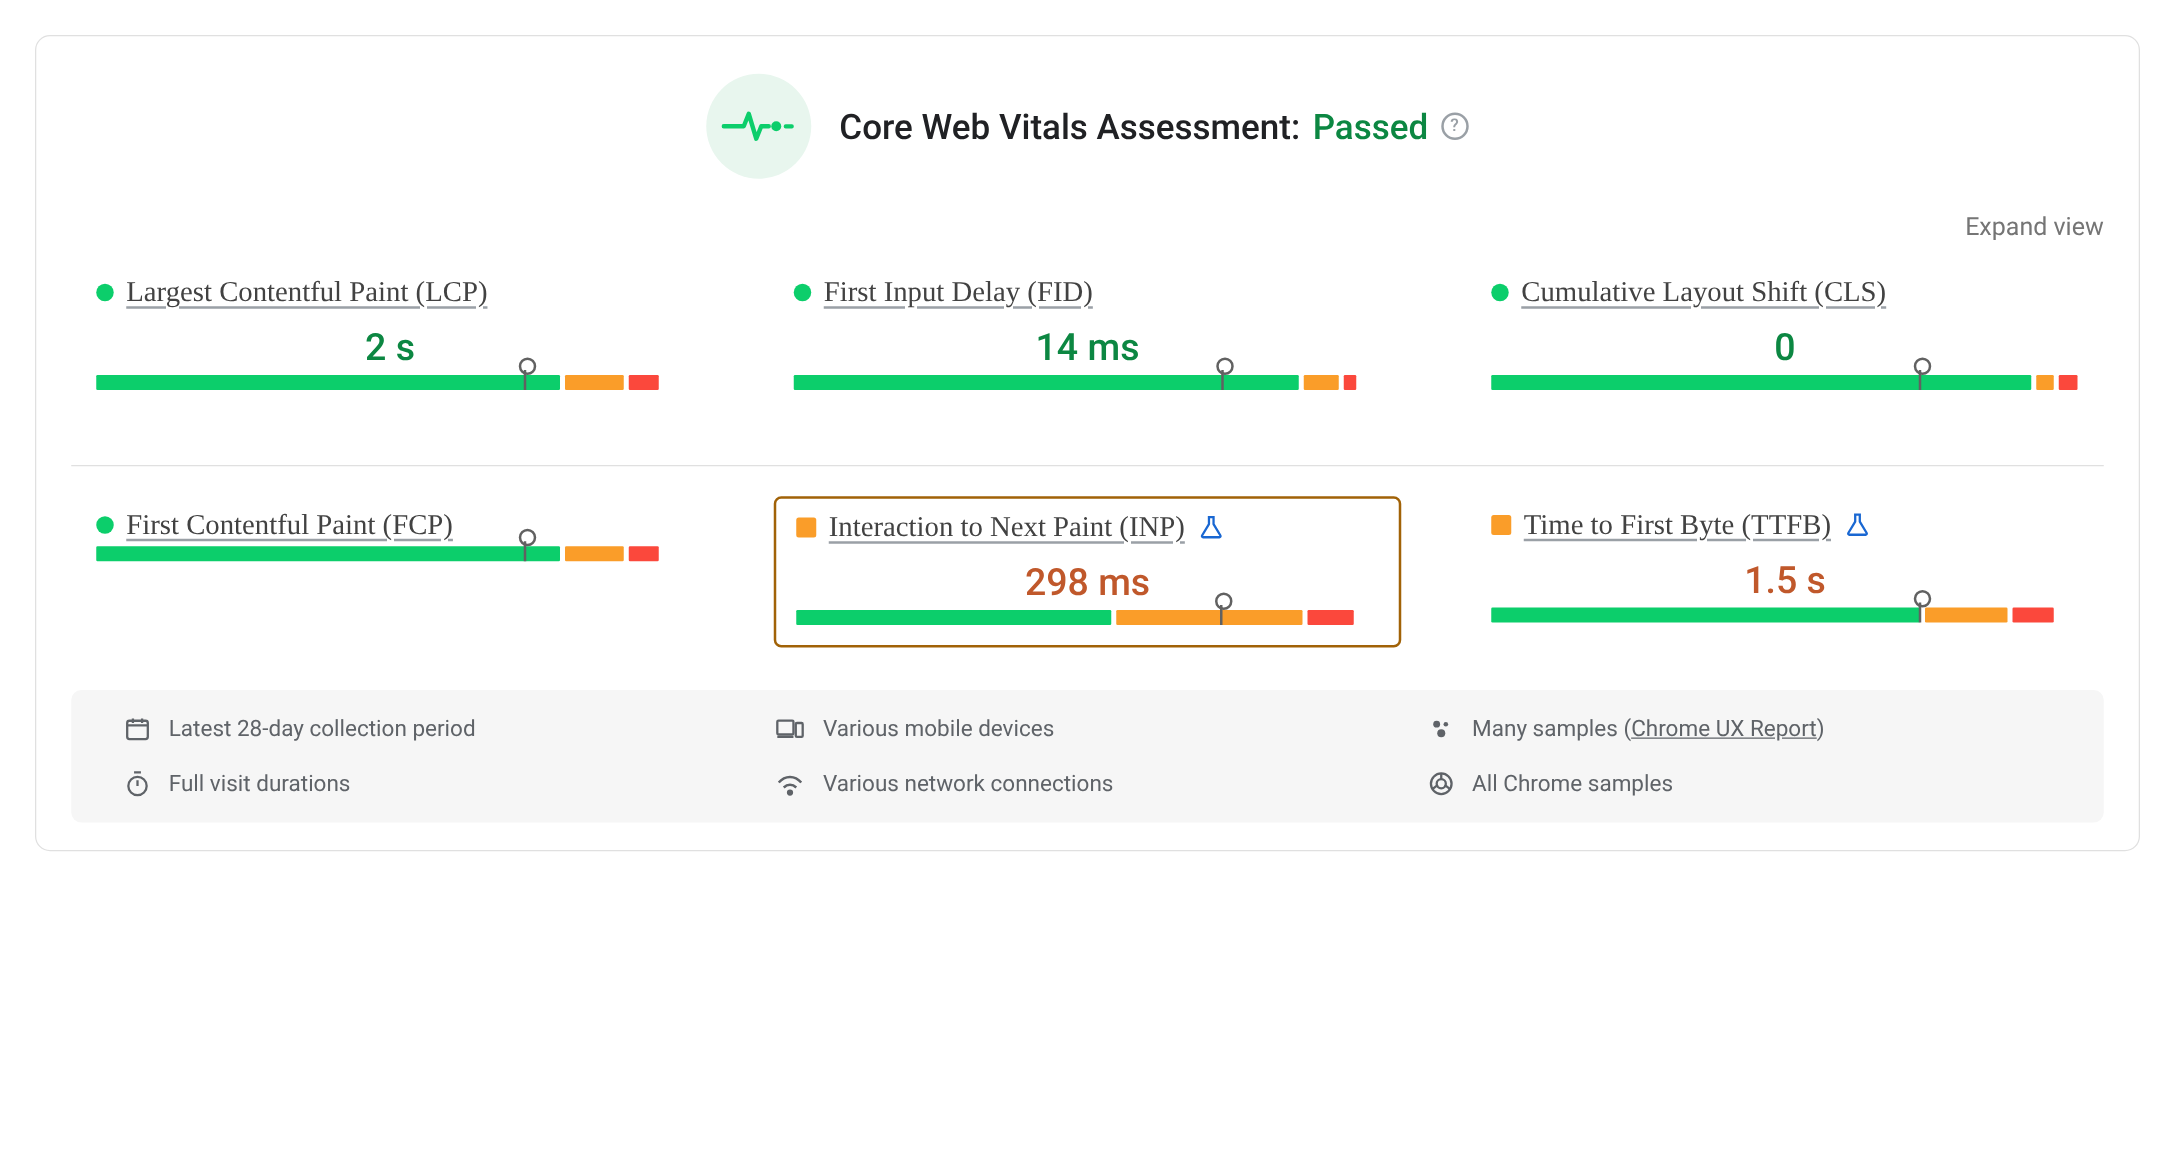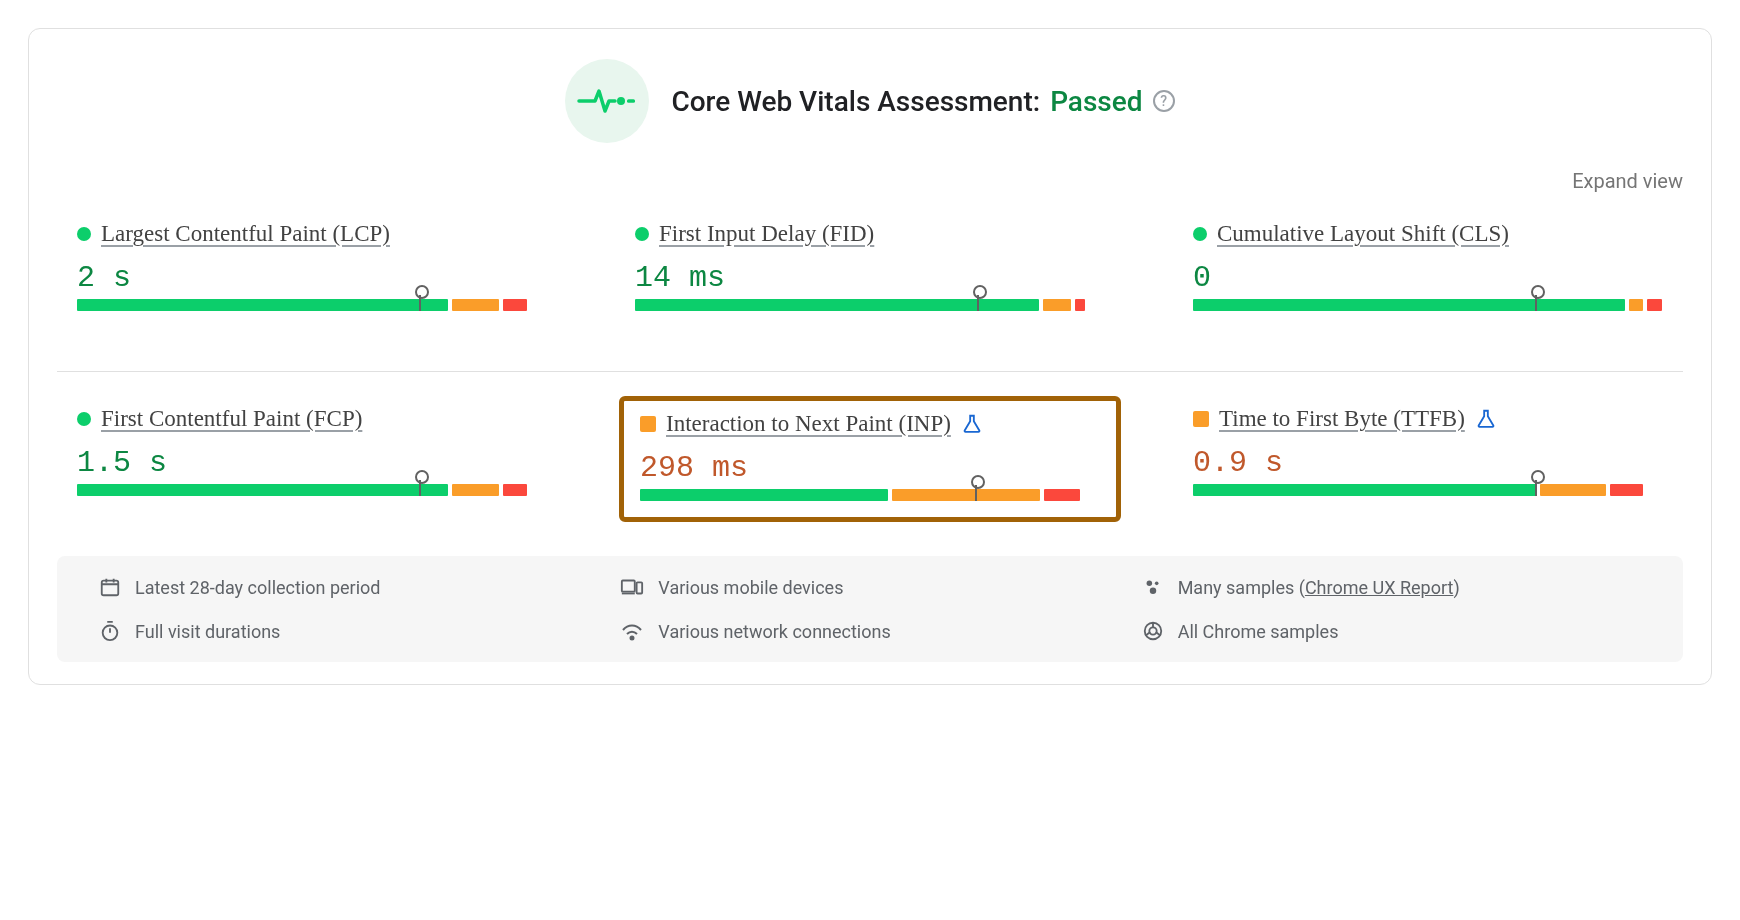--- a/index.html
+++ b/index.html
@@ -70,21 +70,21 @@
     gap: 56px;
     margin-top: 68px;
     padding: 0 4px;
   }
   .metric {
     position: relative;
     padding: 10px 16px 16px 16px;
     border-radius: 6px;
   }
   .metric.highlight {
-    border: 5px solid #a16207;
+    border: 2px solid #a16207;
   }
   .metric-head {
     display: flex; align-items: center; gap: 10px;
     font-size: 23px;
     color: var(--text-dark);
     font-family: Liberation Serif, serif;
   }
   .dot { width: 14px; height: 14px; border-radius: 50%; flex-shrink: 0; }
   .sq  { width: 16px; height: 16px; border-radius: 2px; flex-shrink: 0; }
   .dot.green, .sq.green { background: #0cce6b; }
@@ -93,25 +93,24 @@
     text-decoration: underline;
     text-decoration-color: #9aa0a6;
     text-underline-offset: 4px;
     cursor: help;
   }
   .flask {
     width: 22px; height: 22px; color: var(--blue);
     display: inline-flex; align-items: center;
   }
   .metric-value {
-    text-align: left;
+    text-align: center;
     font-size: 30px;
     font-weight: 500;
     margin: 14px 0 2px 0;
-    font-family: Liberation Mono, monospace;
   }
   .metric-value.good  { color: var(--green-pass); }
   .metric-value.warn  { color: var(--brown-val); }
   .bar {
     position: relative;
     height: 12px;
     display: flex;
     gap: 4px;
     margin-top: 4px;
   }
@@ -240,21 +239,20 @@
   <hr class="sep">
 
 
   <div class="row3" style="margin-top:14px;">
 
     <div class="metric">
       <div class="metric-head">
         <span class="dot green"></span>
         <span class="metric-name">First Contentful Paint (FCP)</span>
       </div>
-      <div class="metric-value good">1.5 s</div>
       <div class="bar">
           <div class="marker" style="left: 73%;"></div>
           <div class="seg g" style="flex: 0 0 79%;"></div>
           <div class="seg o" style="flex: 0 0 10%;"></div>
           <div class="seg r" style="flex: 0 0 5%;"></div>
         </div>
     </div>
 
     <div class="metric highlight">
       <div class="metric-head">
@@ -278,21 +276,21 @@
     <div class="metric">
       <div class="metric-head">
         <span class="sq orange"></span>
         <span class="metric-name">Time to First Byte (TTFB)</span>
         <span class="flask">
           <svg viewBox="0 0 24 24" width="22" height="22" fill="none" stroke="#1967d2" stroke-width="2" stroke-linejoin="round">
               <path d="M9 3h6M10 3v6l-6 10a1 1 0 0 0 .9 1.5h14.2a1 1 0 0 0 .9-1.5L14 9V3"></path>
             </svg>
         </span>
       </div>
-      <div class="metric-value warn">0.9 s</div>
+      <div class="metric-value warn">1.5 s</div>
       <div class="bar">
           <div class="marker" style="left: 73%;"></div>
           <div class="seg g" style="flex: 0 0 73%;"></div>
           <div class="seg o" style="flex: 0 0 14%;"></div>
           <div class="seg r" style="flex: 0 0 7%;"></div>
         </div>
     </div>
 
   </div>
 

